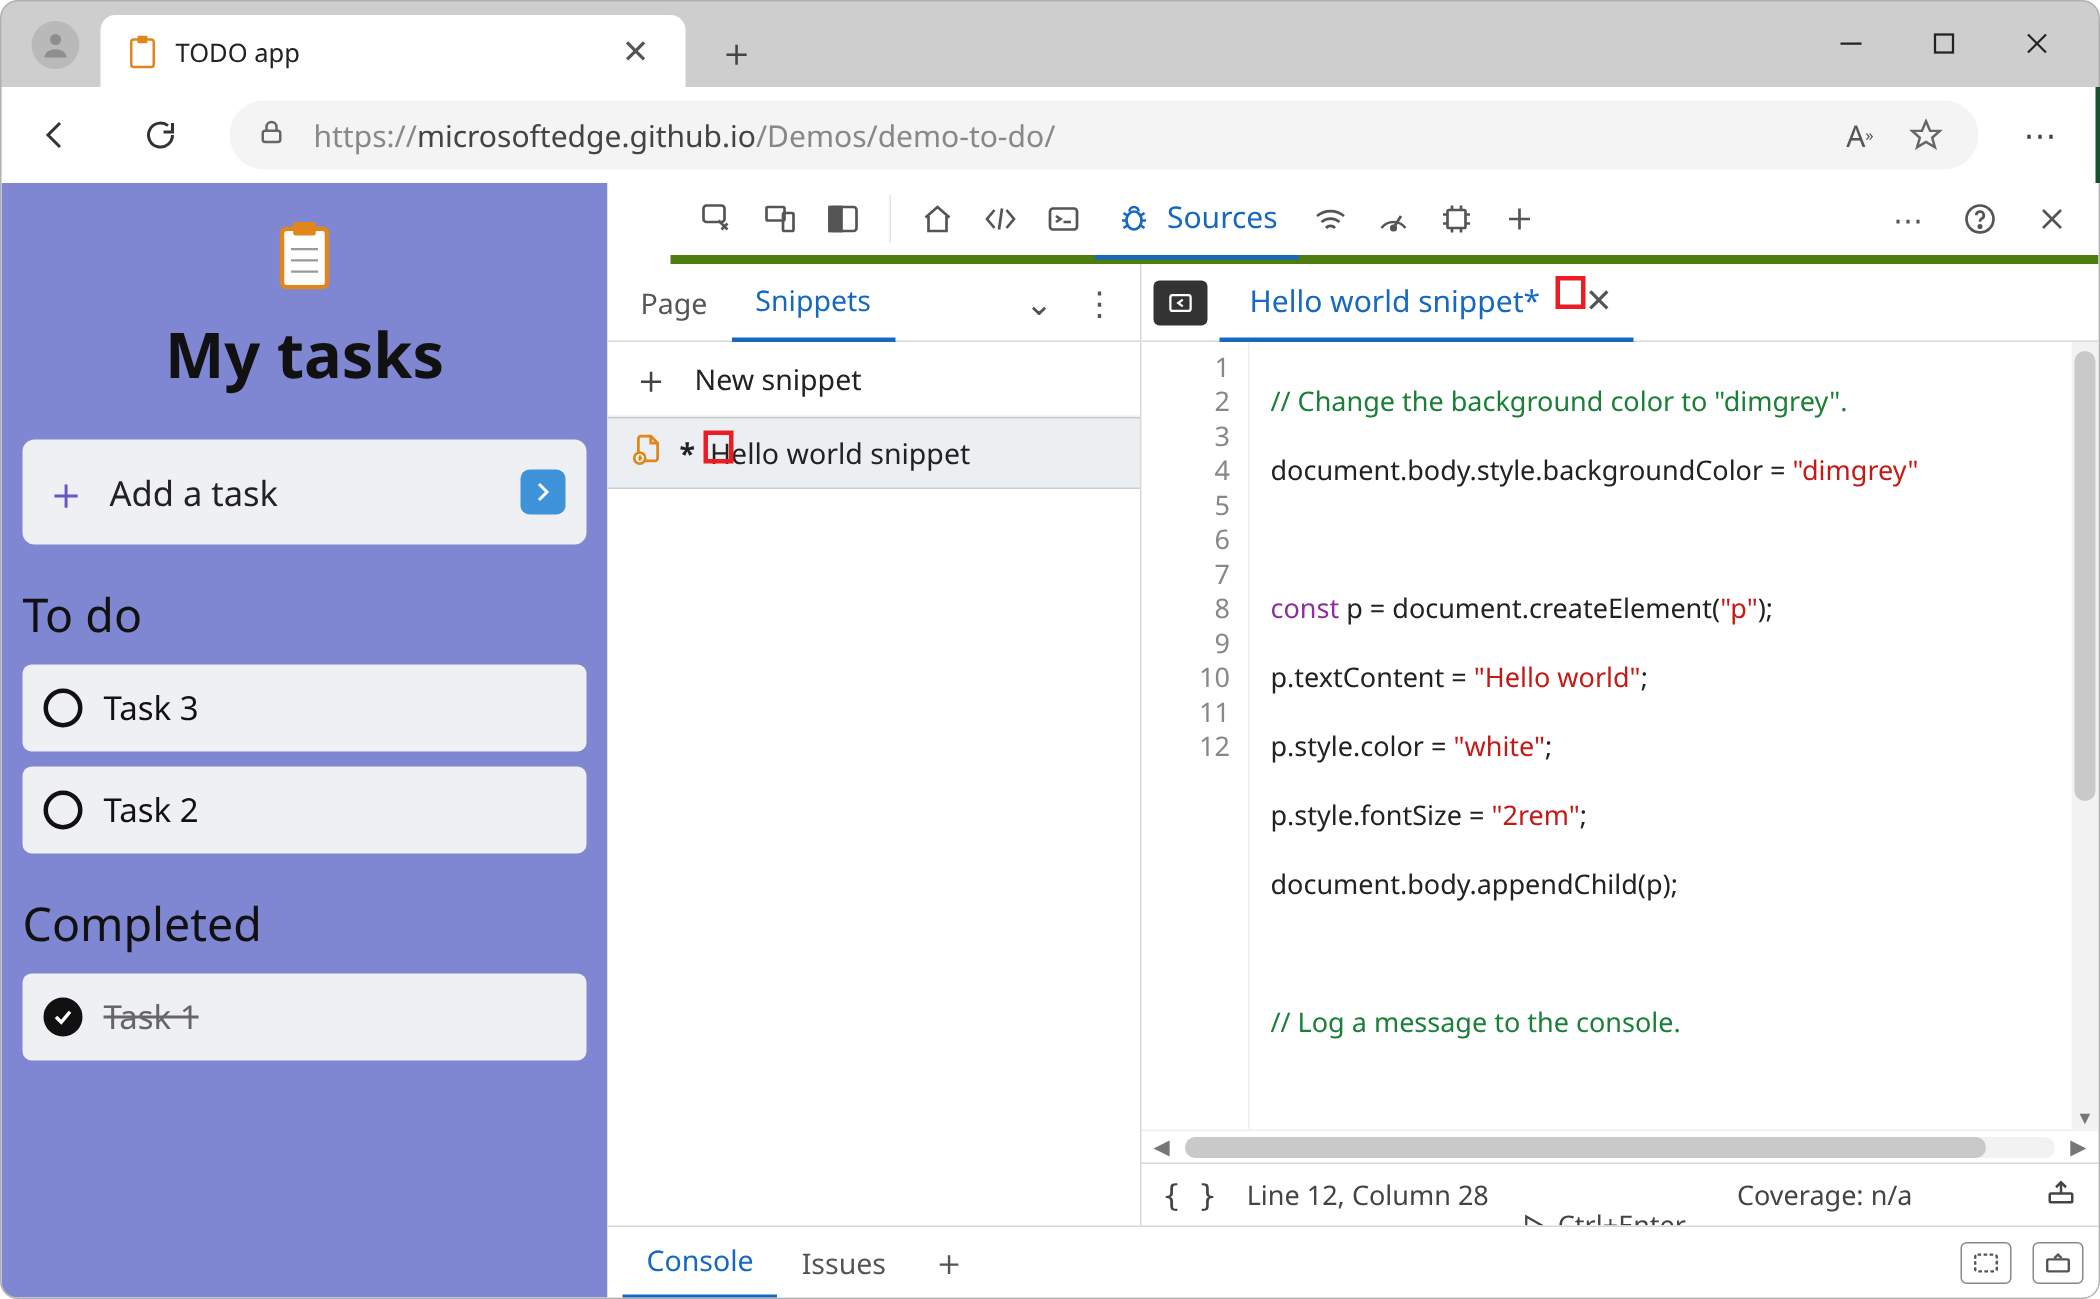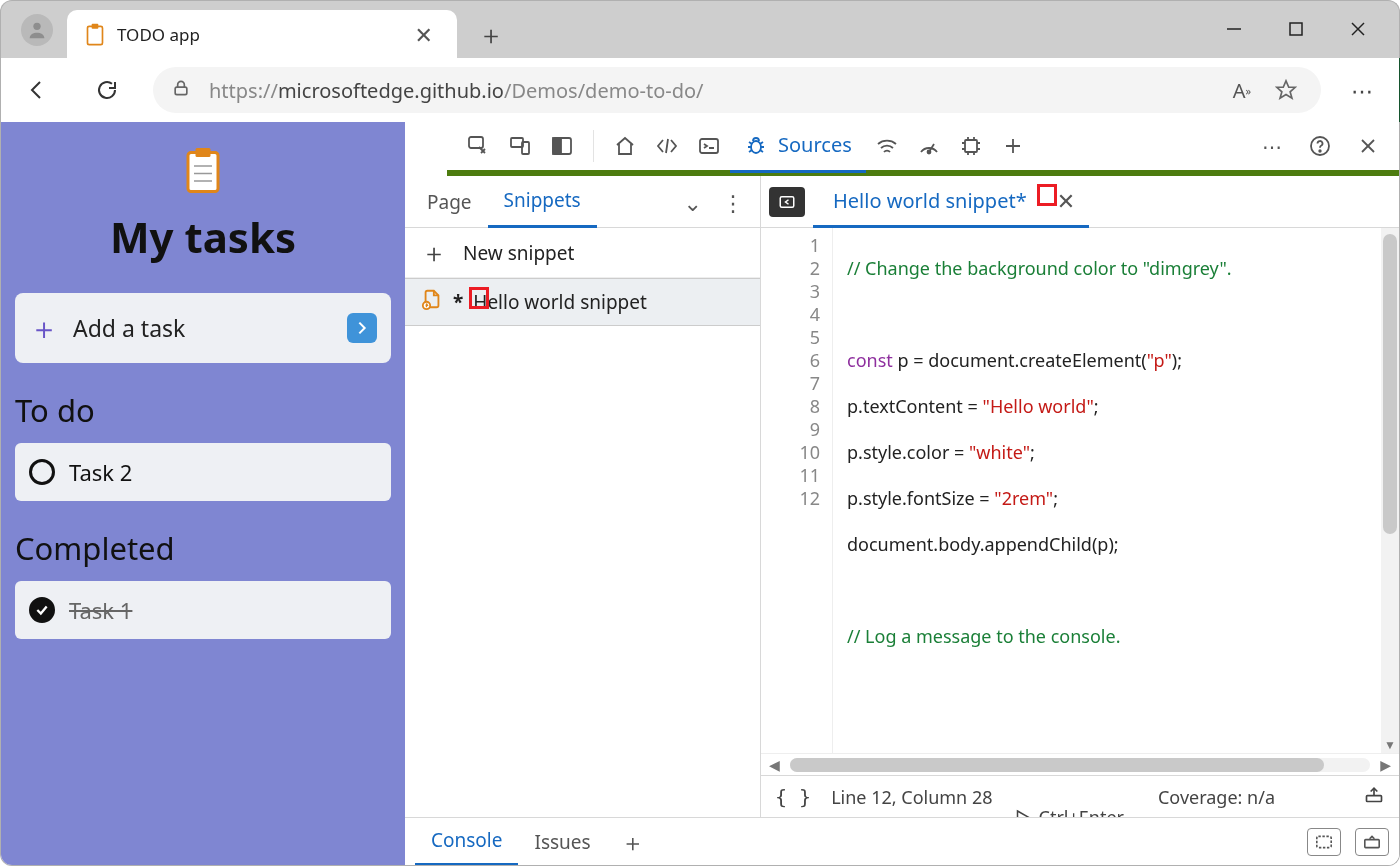--- a/index.html
+++ b/index.html
@@ -49,21 +49,21 @@
   color:#222; cursor:pointer;
 }
 
 .chrome-addr {
   height:64px;
   background:#fff;
   display:flex; align-items:center;
   padding:0 14px;
   gap:6px;
   border-left:1px solid #b0b0b0;
-  border-right:1px solid #14532d;
+  border-right:3px solid #14532d;
 }
 .nav-btn {
   width:44px; height:44px; display:flex; align-items:center; justify-content:center;
   border-radius:50%; cursor:pointer; color:#333;
 }
 .nav-btn svg{ width:24px; height:24px; stroke:#333; fill:none; stroke-width:2; }
 .addr-bar {
   flex:1;
   height:46px;
   border-radius:23px;
@@ -450,20 +450,24 @@
       <span class="go">
         <svg width="16" height="16" viewBox="0 0 24 24" fill="none" stroke="#fff" stroke-width="3">
             <polyline points="8 4 16 12 8 20"></polyline>
           </svg>
       </span>
     </div>
 
     <div class="section-h">To do</div>
     <div class="task">
       <span class="circle"></span>
+      <span class="label">Task 3</span>
+    </div>
+    <div class="task">
+      <span class="circle"></span>
       <span class="label">Task 2</span>
     </div>
 
     <div class="section-h">Completed</div>
     <div class="task done">
       <span class="circle">
         <svg width="14" height="14" viewBox="0 0 24 24" fill="none" stroke="#fff" stroke-width="4">
             <polyline points="4 12 10 18 20 6"></polyline>
           </svg>
       </span>
@@ -635,20 +639,21 @@
               <div>6</div>
               <div>7</div>
               <div>8</div>
               <div>9</div>
               <div>10</div>
               <div>11</div>
               <div>12</div>
           </div>
           <div class="code">
 <div class="ln"><span class="tok-c">// Change the background color to "dimgrey".</span></div>
+<div class="ln"><span class="tok-p">document.body.style.backgroundColor = </span><span class="tok-s">"dimgrey"</span></div>
 <div class="ln">&nbsp;</div>
 <div class="ln"><span class="tok-k">const</span><span class="tok-p"> p = document.createElement(</span><span class="tok-s">"p"</span><span class="tok-p">);</span></div>
 <div class="ln"><span class="tok-p">p.textContent = </span><span class="tok-s">"Hello world"</span><span class="tok-p">;</span></div>
 <div class="ln"><span class="tok-p">p.style.color = </span><span class="tok-s">"white"</span><span class="tok-p">;</span></div>
 <div class="ln"><span class="tok-p">p.style.fontSize = </span><span class="tok-s">"2rem"</span><span class="tok-p">;</span></div>
 <div class="ln"><span class="tok-p">document.body.appendChild(p);</span></div>
 <div class="ln">&nbsp;</div>
 <div class="ln"><span class="tok-c">// Log a message to the console.</span></div>
 
           </div>

